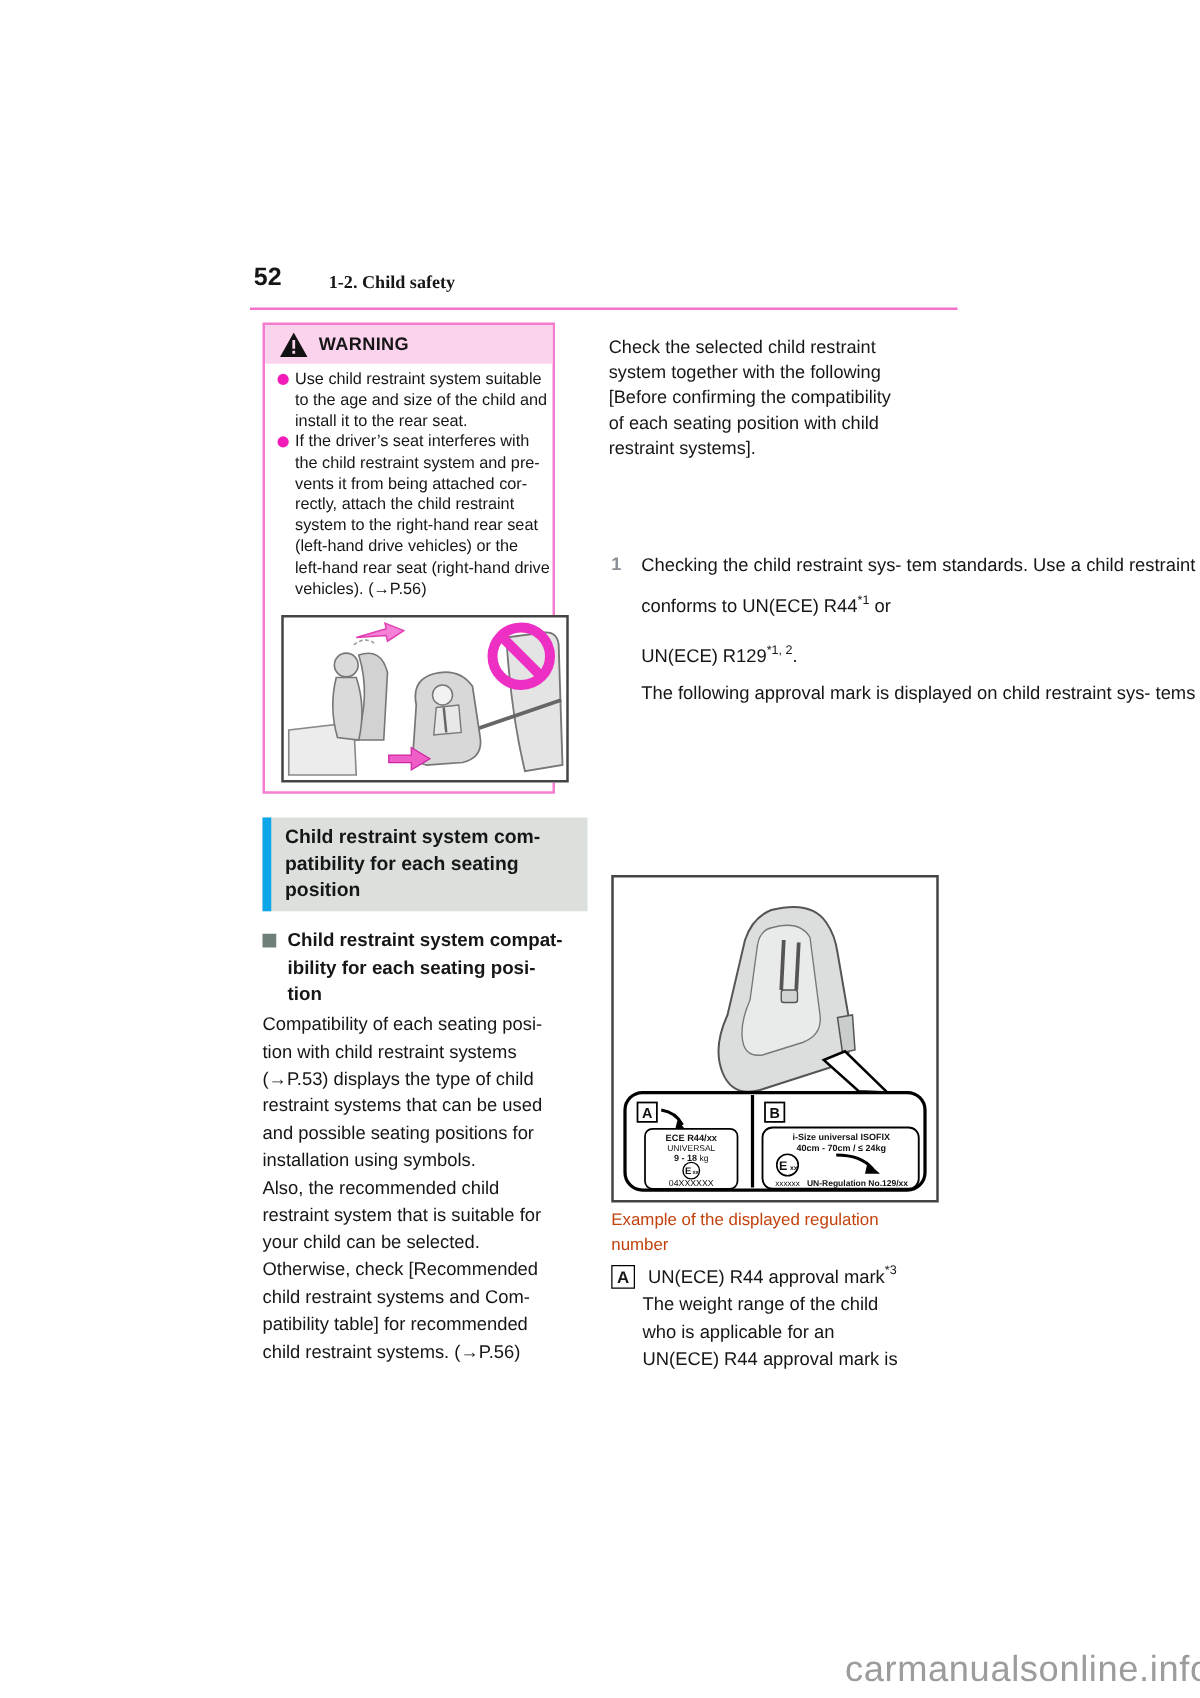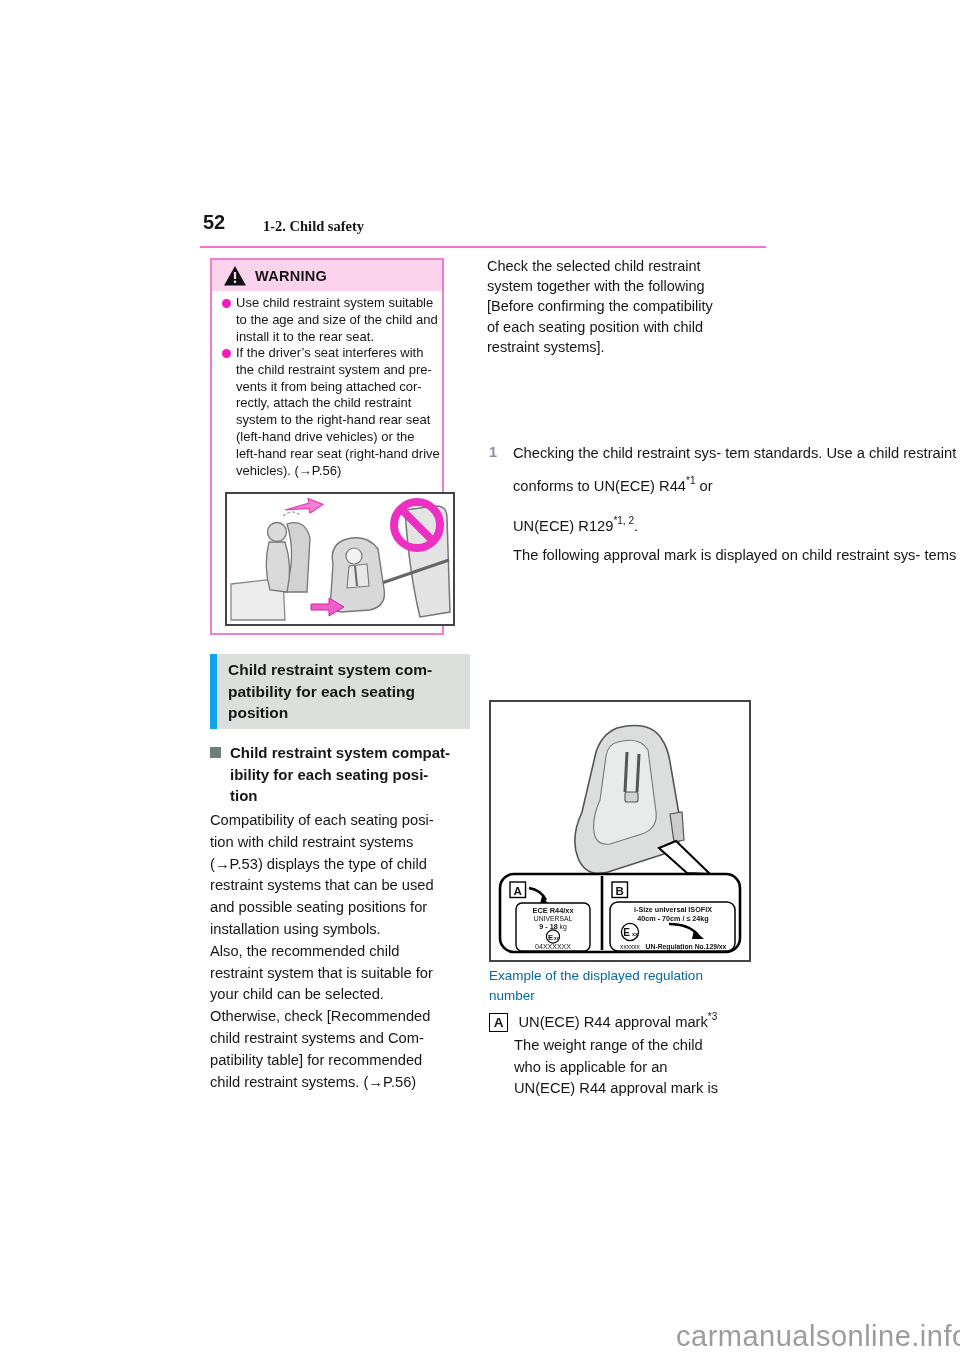--- a/index.html
+++ b/index.html
@@ -28,29 +28,29 @@
   
   .gray-head { width:260px; background:#dce0dd; border-left:7px solid #0ea5e9;
     padding:5px 4px 5px 11px; font-size:15.5px; font-weight:bold; line-height:21.5px; }
 
   
   .subsec { display:flex; }
   .sq { width:11px; height:11px; background:#6e7e78; margin-top:5px; flex:0 0 11px; }
   .subsec-text { font-size:15px; font-weight:bold; line-height:21.7px; padding-left:9px; }
 
   .body-par { font-size:14.7px; line-height:21.8px; }
-  .intro-par { font-size:14.5px; line-height:20.2px; }
+  .intro-par { font-size:14.5px; line-height:20.2px;margin-top:12px; }
 
   .step-num { font-size:14.5px; font-weight:bold; color:#8a9097; }
   .step-line { font-size:14.7px; line-height:22px; white-space:nowrap; }
   .sup-line { font-size:14.7px; line-height:35px; white-space:nowrap; }
   sup.note { font-size:10px; position:relative; top:-1px; }
 
   .illus2 { width:262px; height:262px; border:2px solid #444; background:#fff; }
-  .caption { font-size:13.5px; line-height:20px; color:#0369a1; }
+  .caption { font-size:13.5px; line-height:20px; color:#c2410c; }
 
   .tagbox { display:inline-block; width:19px; height:19px; border:1.6px solid #000;
     font-size:13.5px; font-weight:bold; text-align:center; line-height:17px; }
   .mark-line { font-size:14.7px; }
 
   .watermark { font-size:29px; color:#9c9c9c; letter-spacing:.5px; }
 
   svg text { font-family:"Liberation Sans", sans-serif; fill:#111; }
 </style>
 </head>

